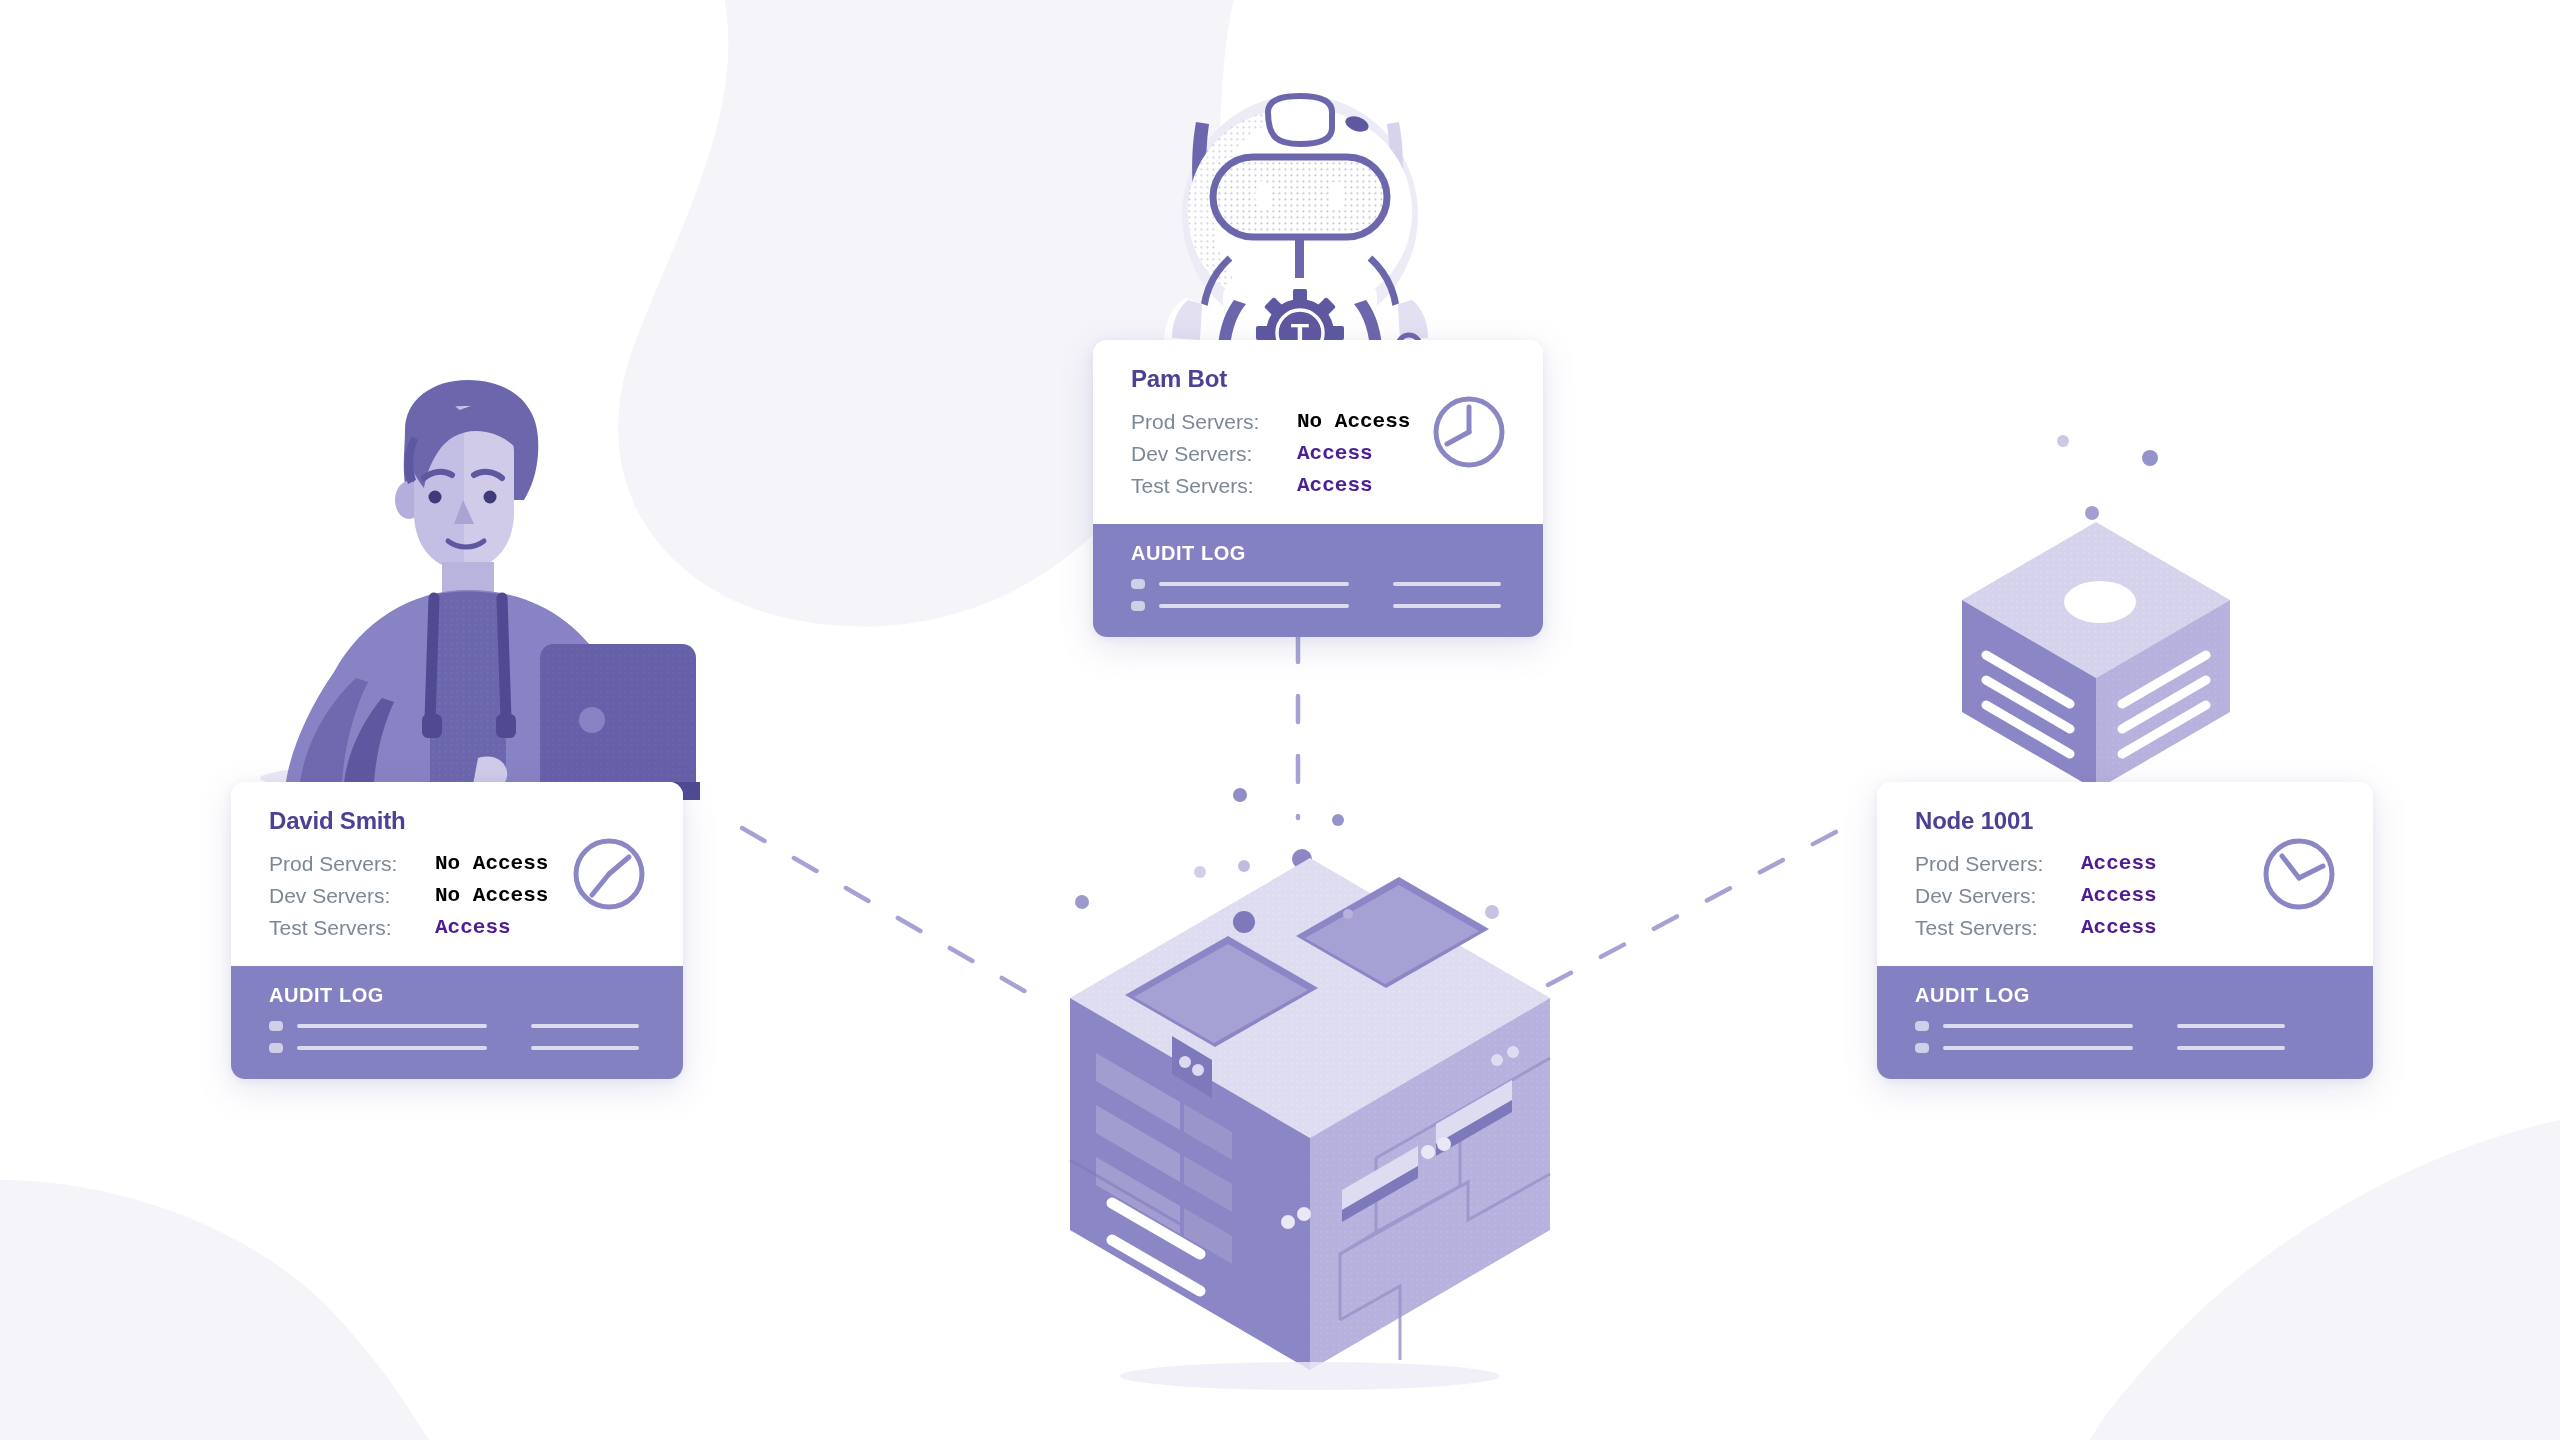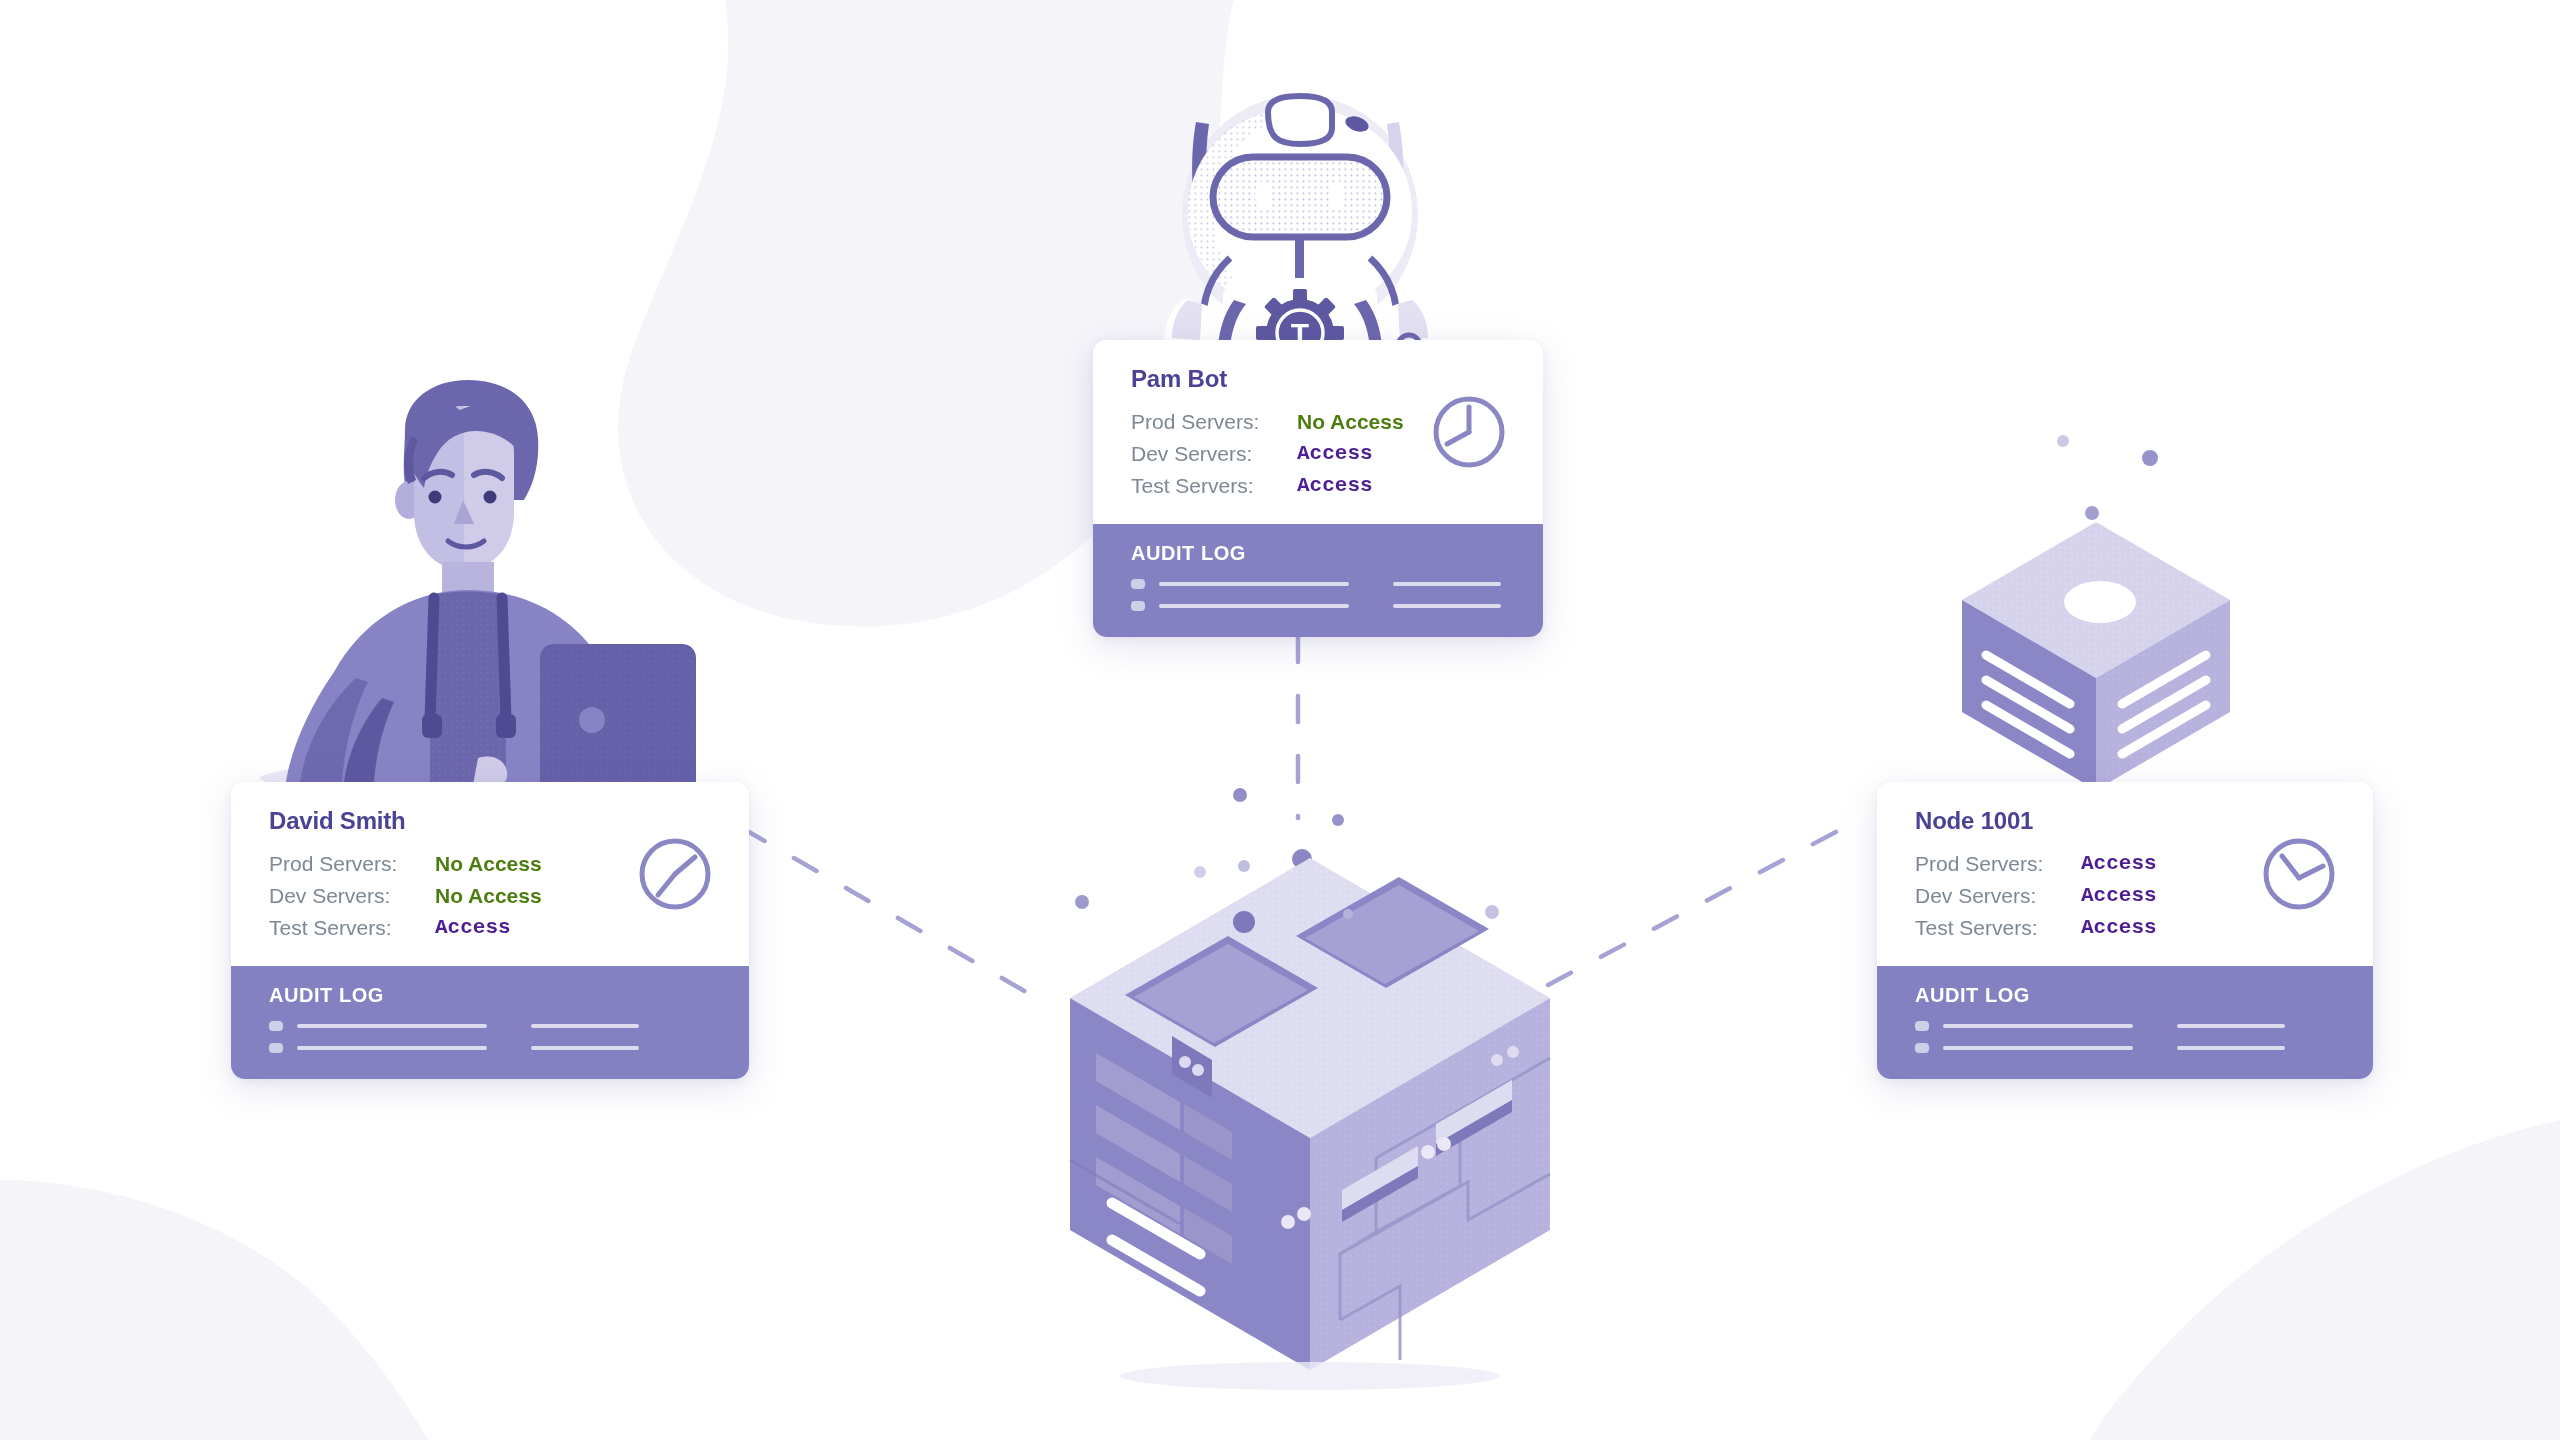--- a/index.html
+++ b/index.html
@@ -59,21 +59,21 @@
     color: #7d8894;
     width: 166px;
     flex: 0 0 166px;
     white-space: nowrap;
   }
   .row-value {
     font-size: 21px;
     font-weight: bold;
     white-space: nowrap;
   }
-  .v-no { color: #4d7c0f; }
+  .v-no { color: #000000; font-family: Liberation Mono, monospace; }
   .v-yes { color: #4c1d95; font-family: Liberation Mono, monospace; }
 
   .clock {
     position: absolute;
     right: 36px;
     top: 50%;
     transform: translateY(-50%);
   }
 
   .audit {
@@ -104,21 +104,21 @@
   .audit-bar {
     height: 4px;
     border-radius: 2px;
     background: rgba(255,255,255,0.72);
   }
   .audit-bar.long  { width: 190px; margin-right: 44px; }
   .audit-bar.short { width: 108px; }
 
   
   #card-pam    { left: 1075px; top: 340px;  width: 450px; margin-left: 18px; }
-  #card-david  { left: 231px;  top: 782px;  width: 518px; }
+  #card-david  { left: 231px;  top: 782px;  width: 452px; }
   #card-node   { left: 1877px; top: 782px;  width: 496px; }
 </style>
 </head>
 <body>
 
 <div id="stage">
 
   <svg id="bg-layer" viewBox="0 0 2560 1440">
     <path d="M0,0 L740,0 C780,120 700,250 660,360 C610,500 700,600 820,620
              C980,648 1120,560 1180,420 C1240,280 1200,120 1240,0 L0,0 Z" fill="#f4f4f9" transform="translate(-60,-30) scale(1.05,1.05)"></path>

